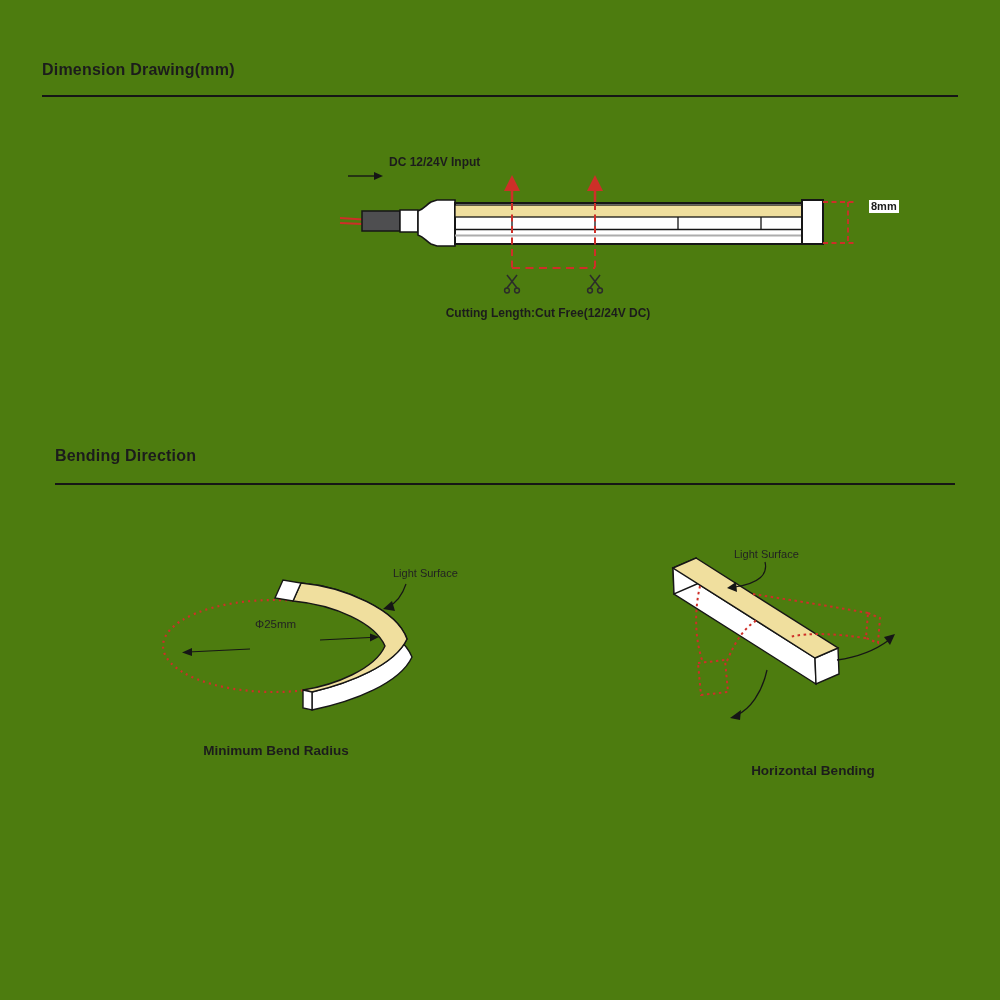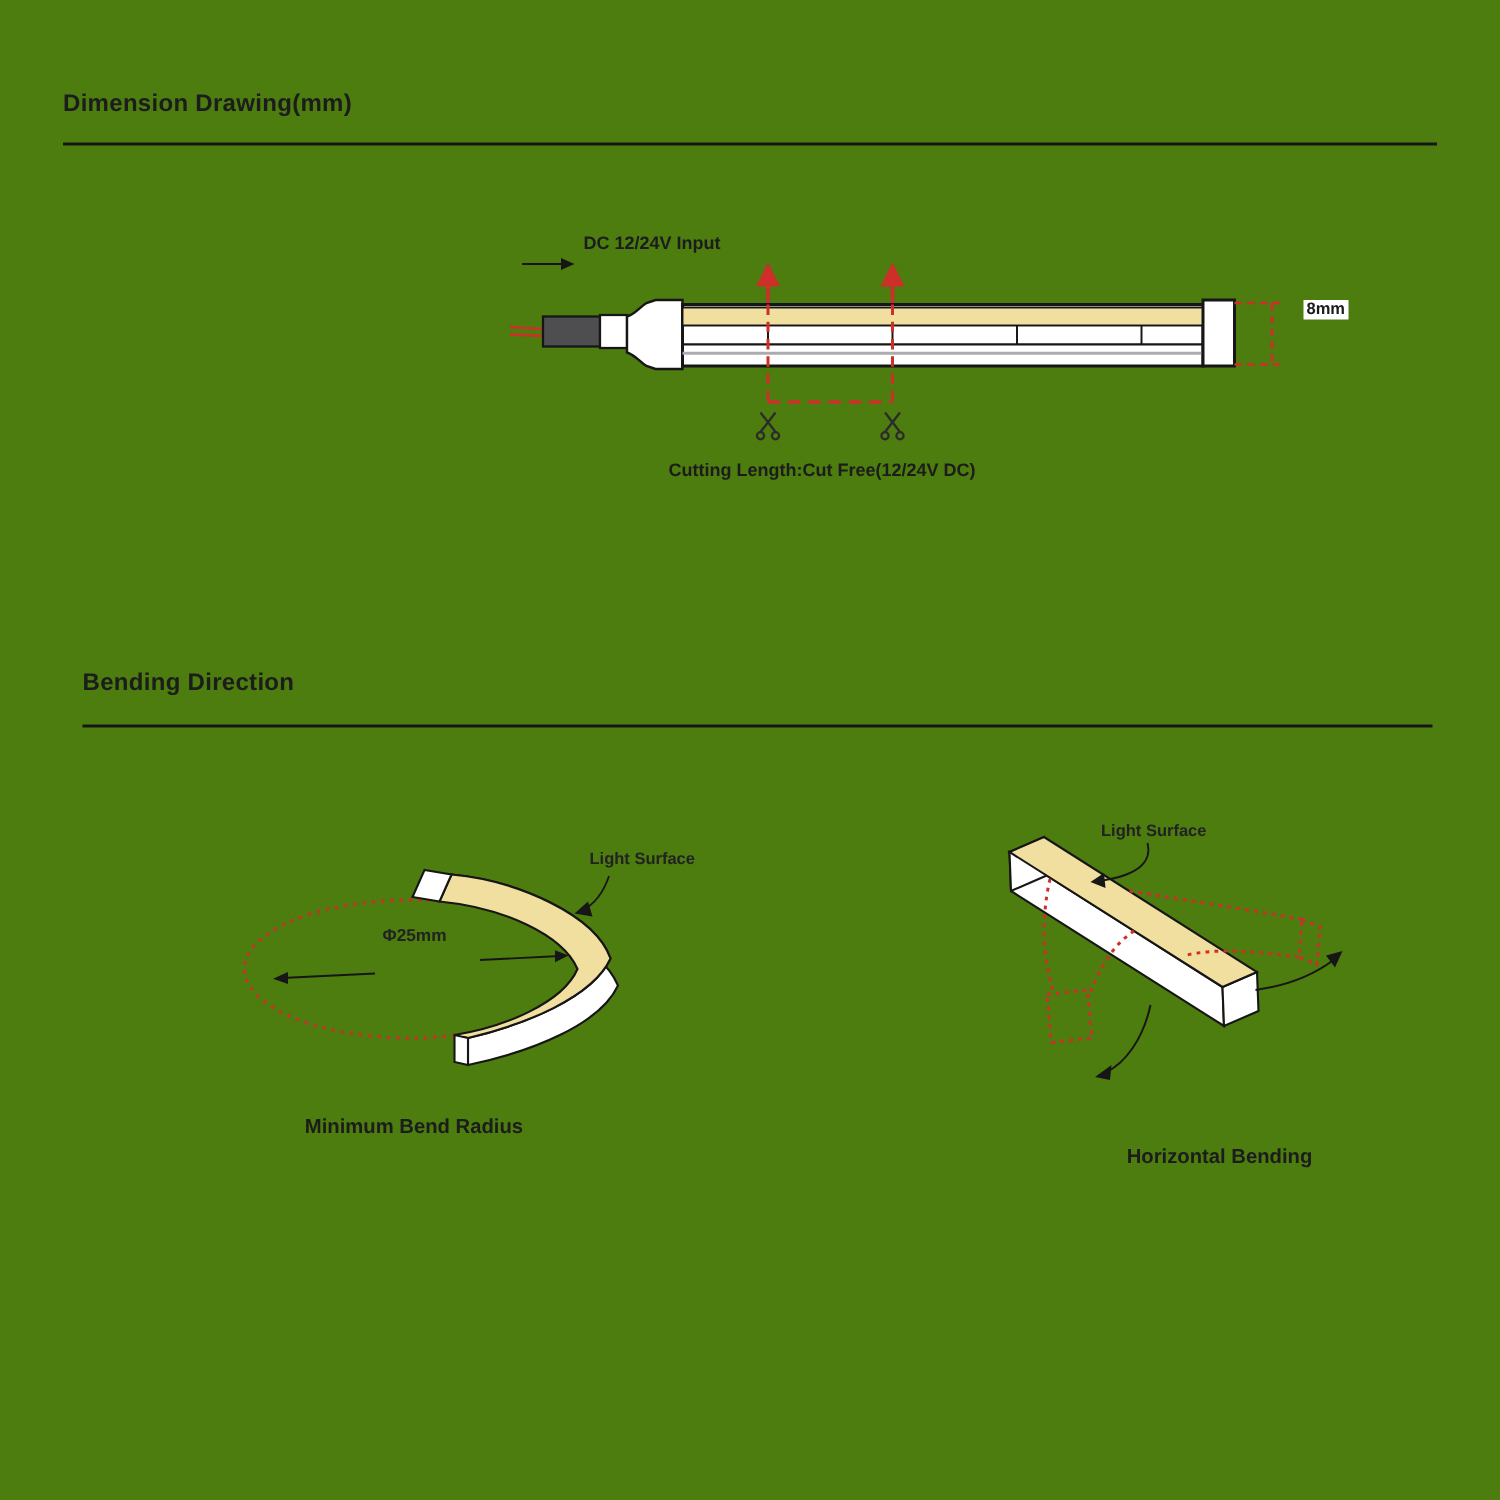--- a/index.html
+++ b/index.html
@@ -3,21 +3,21 @@
 <meta charset="utf-8">
 <style>
   html,body{margin:0;padding:0;background:#fff;}
   body{font-family:"Liberation Sans",sans-serif;color:#1c1c1c;}
   .page{position:relative;width:1000px;height:1000px;background:#4d7c0f;overflow:hidden;}
   .abs{position:absolute;white-space:nowrap;line-height:1.15;}
   .h-title{font-size:16px;font-weight:bold;letter-spacing:.2px;}
   .rule{position:absolute;height:2px;background:#161616;}
   .lbl-b12{font-size:12px;font-weight:bold;}
   .lbl-b11{font-size:11px;font-weight:bold;background:#fff;padding:0 2px;}
-  .lbl-11{font-size:11px;font-weight:bold;color:#222;}
+  .lbl-11{font-size:11px;font-weight:normal;color:#222;}
   .caption{font-size:13.5px;font-weight:bold;text-align:center;}
   svg.diagram{position:absolute;overflow:visible;}
   .f-yel{fill:var(--strip-yellow);}
   .f-wht{fill:#ffffff;}
   .f-red{fill:var(--accent-red);}
   .f-slv{fill:var(--sleeve-gray);}
   .f-blk{fill:#161616;}
   .s-blk{stroke:#161616;}
   .s-red{stroke:var(--accent-red);}
   .s-gry{stroke:var(--mid-gray);}

